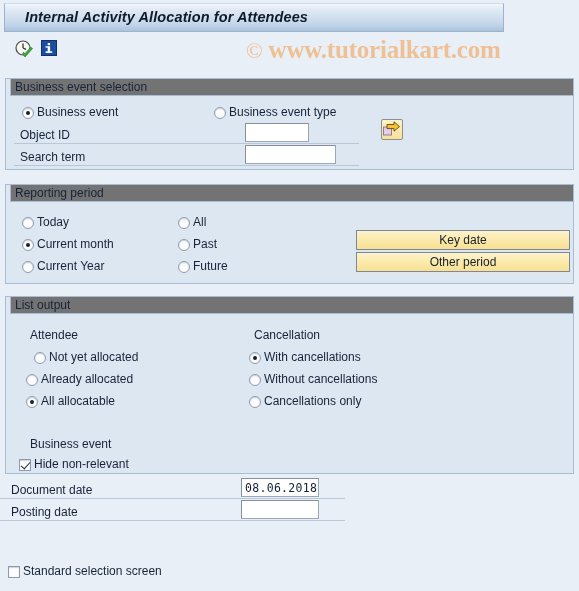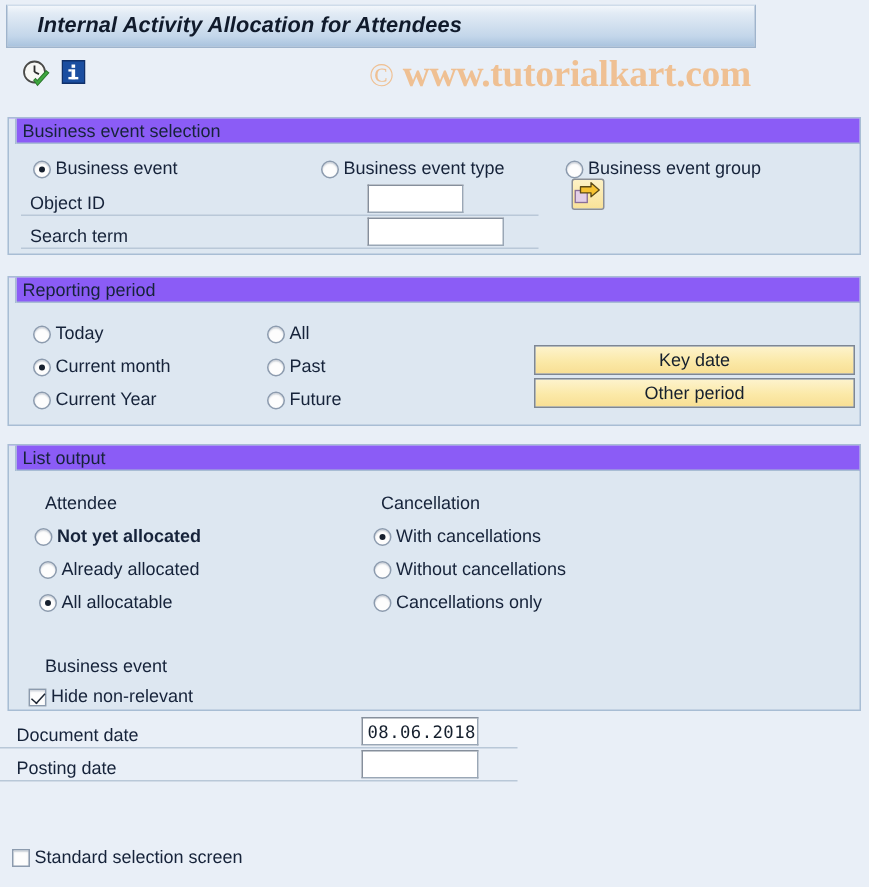--- a/index.html
+++ b/index.html
@@ -53,21 +53,21 @@
   .watermark .c { font-weight: normal; font-size: 22px; }
 
   
   .group {
     position: absolute;
     border: 1px solid #a8bdd4;
     background: #dde7f1;
   }
   .group-header {
     position: absolute; left: 0; top: 0; height: 17px;
-    background: #8b5cf6;
+    background: #737373;
     border-bottom: 1px solid #a8bdd4;
     width: 100%;
   }
   .group-header span {
     position: absolute; left: 9px; top: 1px;
     font-size: 12px; color: #16233a; white-space: nowrap;
   }
   .group-header::before {
     content: ""; position: absolute; left: 0; top: 0; width: 4px; height: 17px;
     background: #dde7f1; border-right: 1px solid #a8bdd4;
@@ -190,24 +190,20 @@
     </div>
 
     <div class="radio-row" style="left:16px; top:27px;">
       <span class="radio on"></span>
       <span class="lbl">Business event</span>
     </div>
     <div class="radio-row" style="left:208px; top:27px;">
       <span class="radio"></span>
       <span class="lbl">Business event type</span>
     </div>
-    <div class="radio-row" style="left:371px; top:27px;">
-      <span class="radio"></span>
-      <span class="lbl">Business event group</span>
-    </div>
 
     <div class="rule" style="left:8px; top:64px; width:345px;"></div>
     <div class="rule" style="left:8px; top:86px; width:345px;"></div>
 
     <div class="flabel" style="left:14px; top:49px;">Object ID</div>
     <div class="field" style="left:239px; top:44px; width:64px;">
       <span class="val"></span>
     </div>
 
     <div class="flabel" style="left:14px; top:71px;">Search term</div>
@@ -263,21 +259,21 @@
   </div>
 
   <div class="group" id="grp-list">
     <div class="group-header">
       <span>List output</span>
     </div>
 
     <div class="flabel" style="left:24px; top:31px;">Attendee</div>
     <div class="flabel" style="left:248px; top:31px;">Cancellation</div>
 
-    <div class="radio-row" style="left:17px; top:54px;font-weight:bold;">
+    <div class="radio-row" style="left:28px; top:54px;">
       <span class="radio"></span>
       <span class="lbl">Not yet allocated</span>
     </div>
     <div class="radio-row" style="left:20px; top:76px;">
       <span class="radio"></span>
       <span class="lbl">Already allocated</span>
     </div>
     <div class="radio-row" style="left:20px; top:98px;">
       <span class="radio on"></span>
       <span class="lbl">All allocatable</span>

